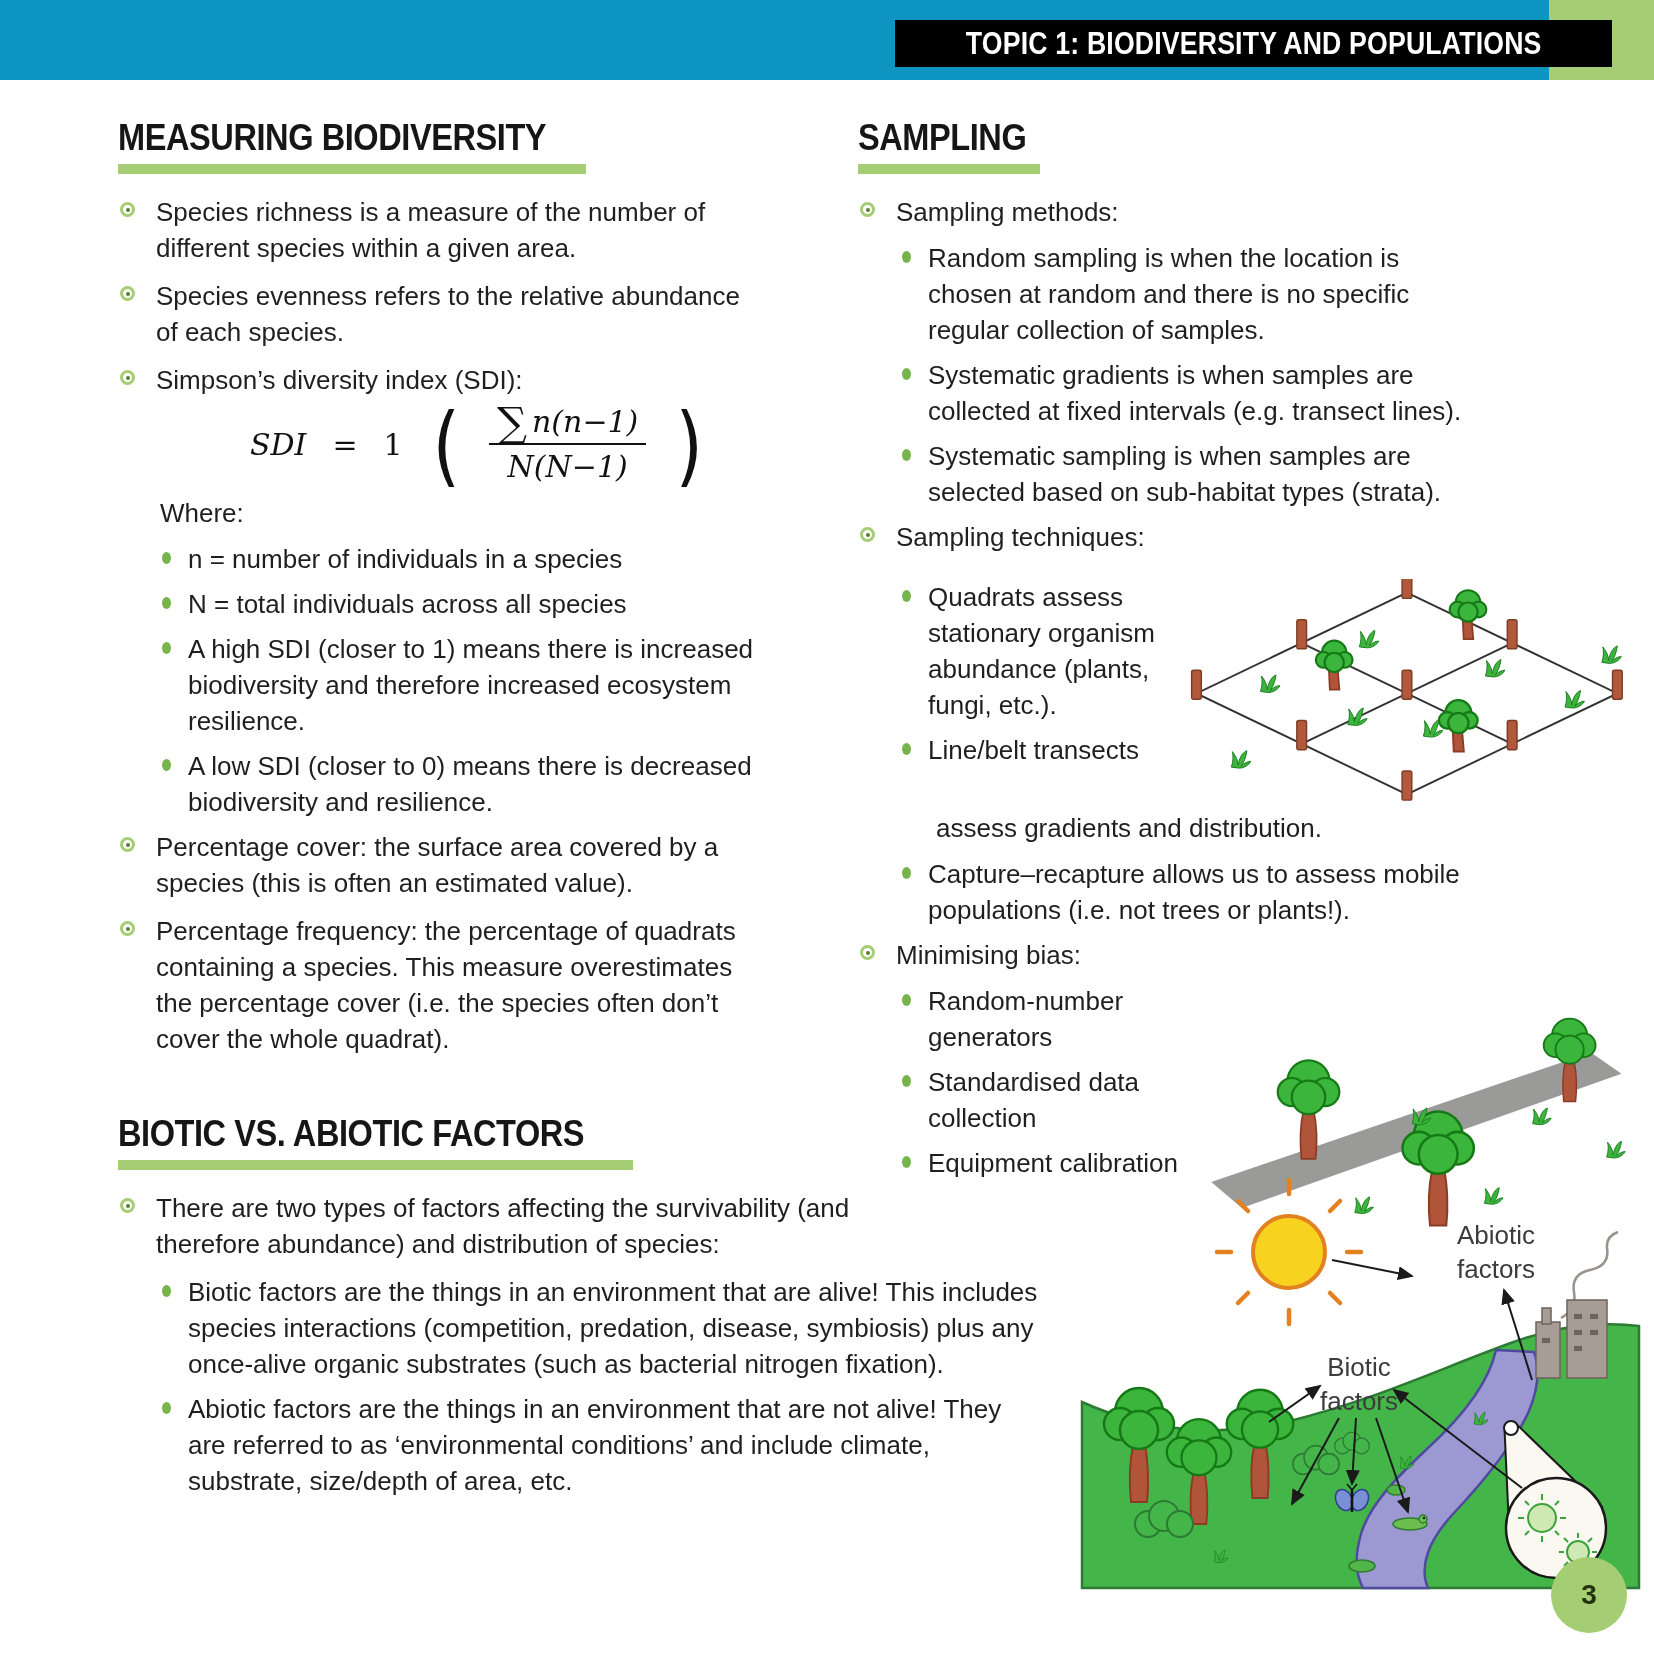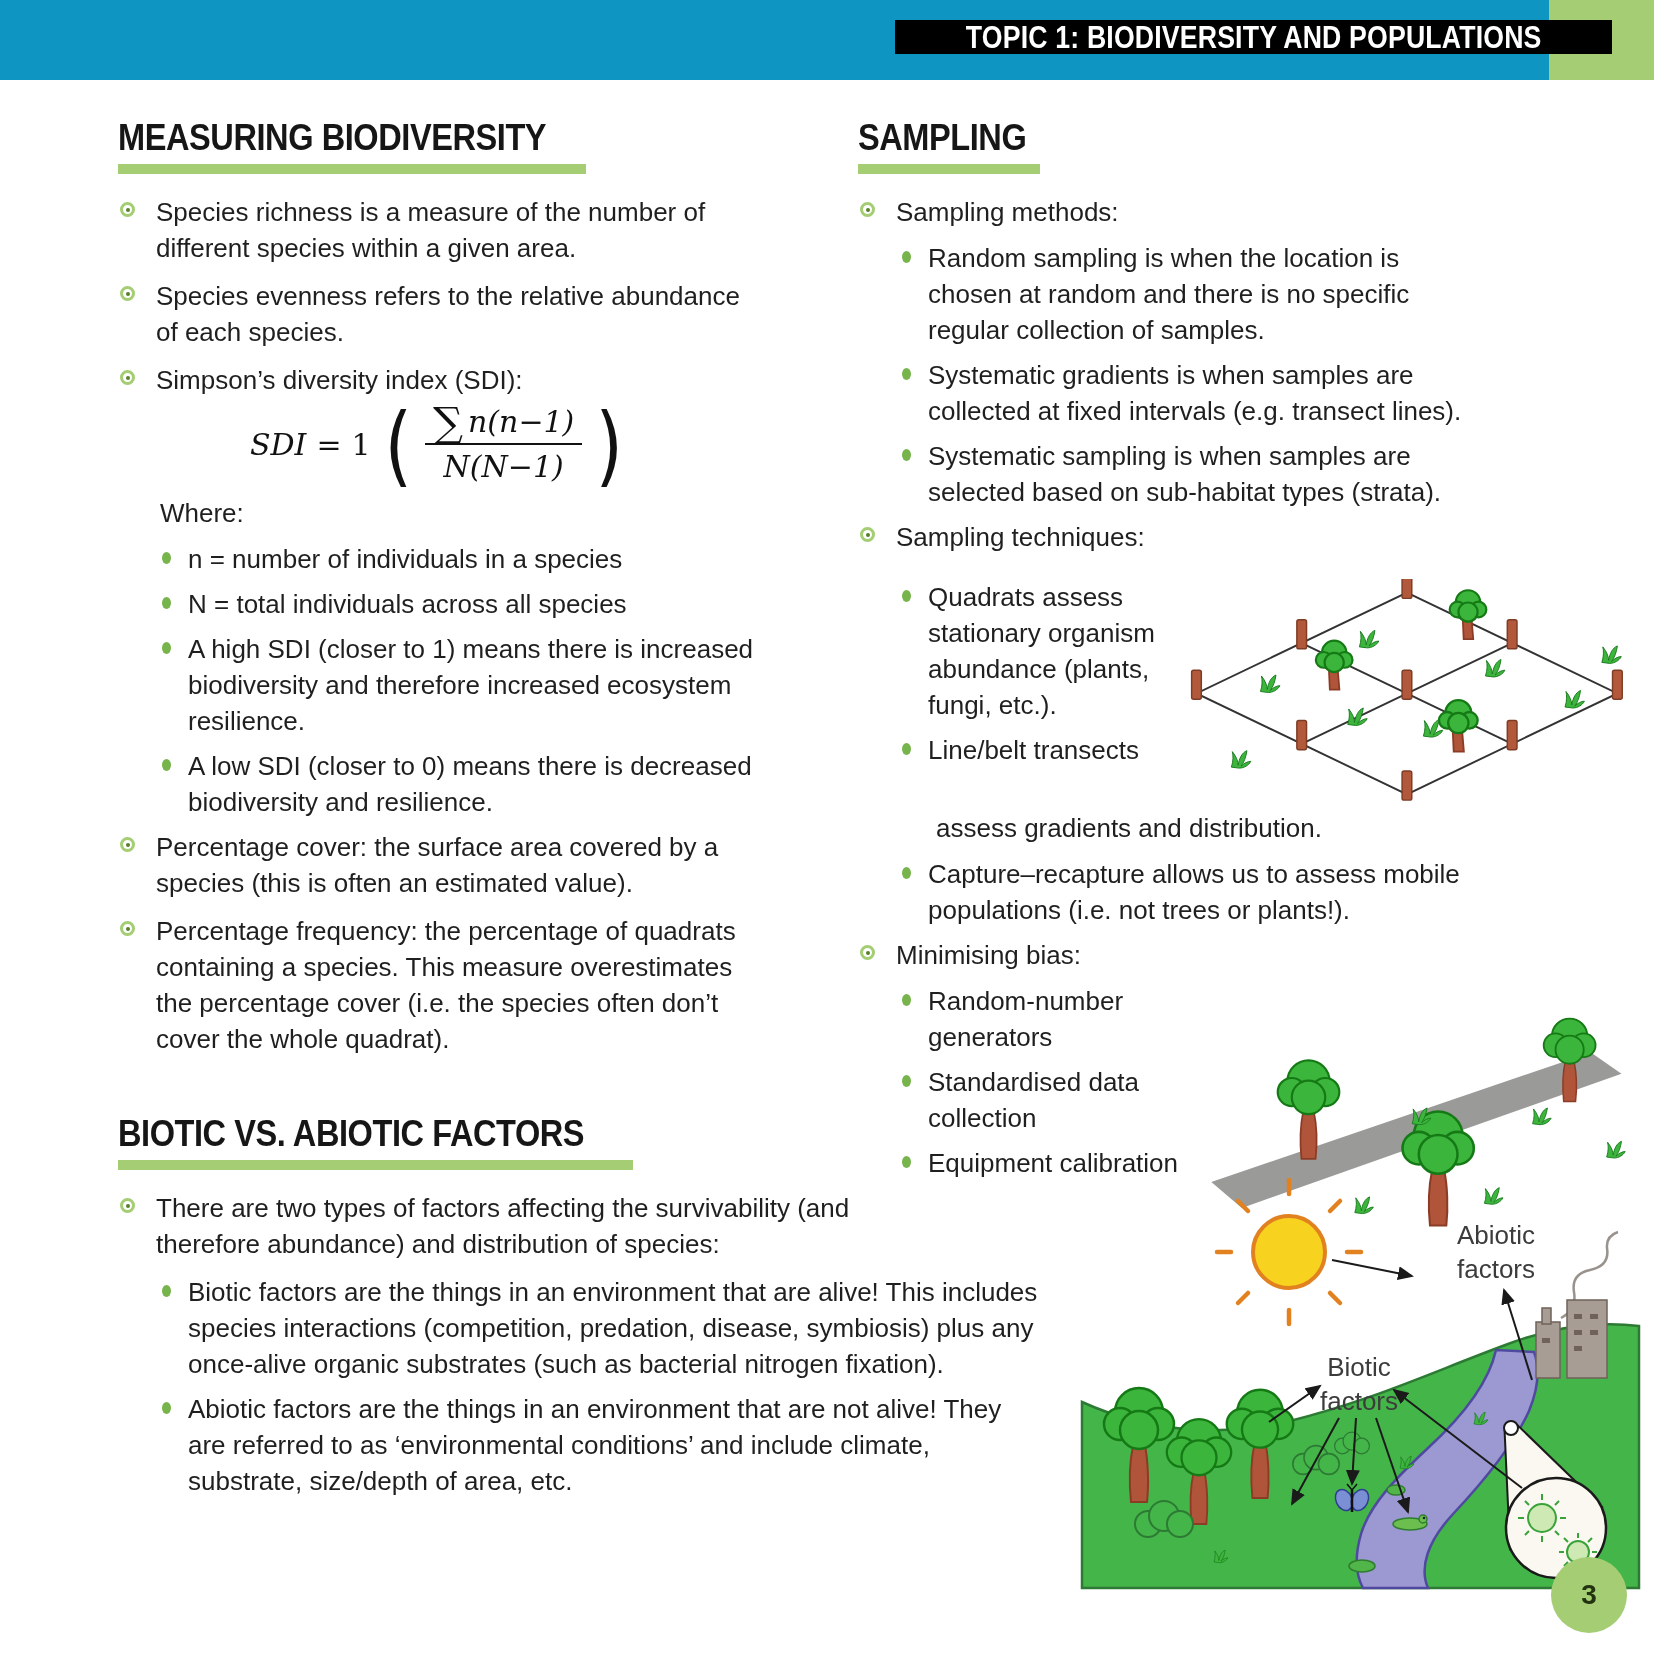--- a/index.html
+++ b/index.html
@@ -6,22 +6,22 @@
     --header_blue:#0e95c1; --accent_green:#a5cd74; --bullet_green:#77b44c;
     --text:#1f1f1f; --title_box_bg:#000000; --badge_green:#a5cd74;
   }
   *{margin:0;padding:0;box-sizing:border-box}
   body{background:#fff;font-family:"Liberation Sans",sans-serif;color:var(--text)}
   .page{position:relative;width:1654px;height:1654px;background:#fff;overflow:hidden}
 
   
   .bar-blue{position:absolute;left:0;top:0;width:1549px;height:80px;background:var(--header_blue)}
   .bar-green-corner{position:absolute;left:1549px;top:0;width:105px;height:80px;background:var(--accent_green)}
-  .title-box{position:absolute;right:42px;top:20px;height:34px;background:var(--title_box_bg);
-    display:flex;padding:0 24px}
+  .title-box{position:absolute;right:42px;top:20px;height:47px;background:var(--title_box_bg);
+    display:flex;align-items:center;padding:0 24px}
   .title-box .tbt{color:#fff;font-weight:bold;font-size:31px;white-space:nowrap;
     transform:scaleX(0.86);transform-origin:center;letter-spacing:0.2px}
 
   
   .h1{margin-bottom:20px}
   .h1t{display:inline-block;font-weight:bold;font-size:37px;line-height:40px;letter-spacing:-0.5px;
     color:#161616;transform:scaleX(0.88);transform-origin:left center;white-space:nowrap}
   .rule{height:10px;background:var(--accent_green);margin-top:5px}
   .w-measuring{width:468px}.w-sampling{width:182px}.w-biotic{width:515px}
 
@@ -40,21 +40,21 @@
   .smark{flex:0 0 auto;width:9px;height:12px;background:var(--bullet_green);border-radius:50%;
     margin:11px 17px 0 2px}
   .col-left .bullet>.btext{max-width:600px}
   .col-left .sub>.btext{max-width:585px}
   .col-right .bullet>.btext{max-width:640px}
   .col-right .sub>.btext{max-width:560px}
   .section-bottom .bullet>.btext{max-width:800px}
   .section-bottom .sub>.btext{max-width:850px}
 
   
-  .formula{display:flex;align-items:center;gap:10px;margin:6px 0 10px 132px;
+  .formula{display:flex;align-items:center;gap:26px;margin:6px 0 10px 132px;
     font-family:"DejaVu Serif",serif;font-size:30px;color:#111}
   .f-var{font-style:italic}
   .f-paren{font-family:"DejaVu Sans",sans-serif;font-size:88px;font-weight:normal;line-height:0;
     transform:scaleX(0.8)}
   .f-frac{display:inline-flex;flex-direction:column;align-items:center}
   .f-top{display:flex;align-items:flex-end;gap:5px;border-bottom:2px solid #111;padding:0 8px 3px}
   .f-sigma{font-size:42px;line-height:34px;font-style:normal}
   .f-bot{padding-top:4px}
   .where{margin:0 0 10px 42px}
 

